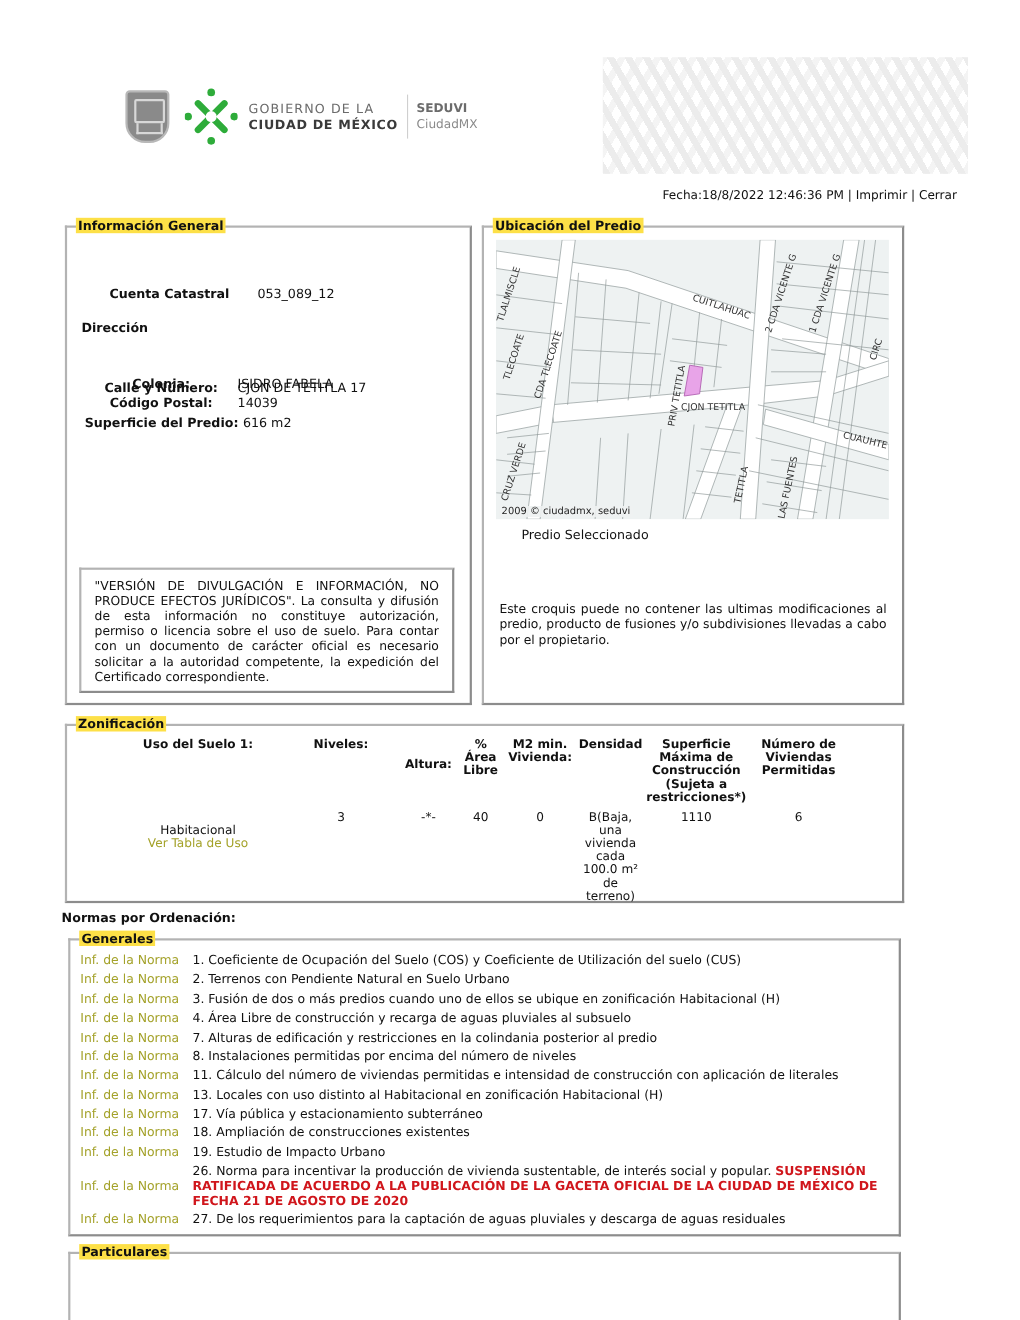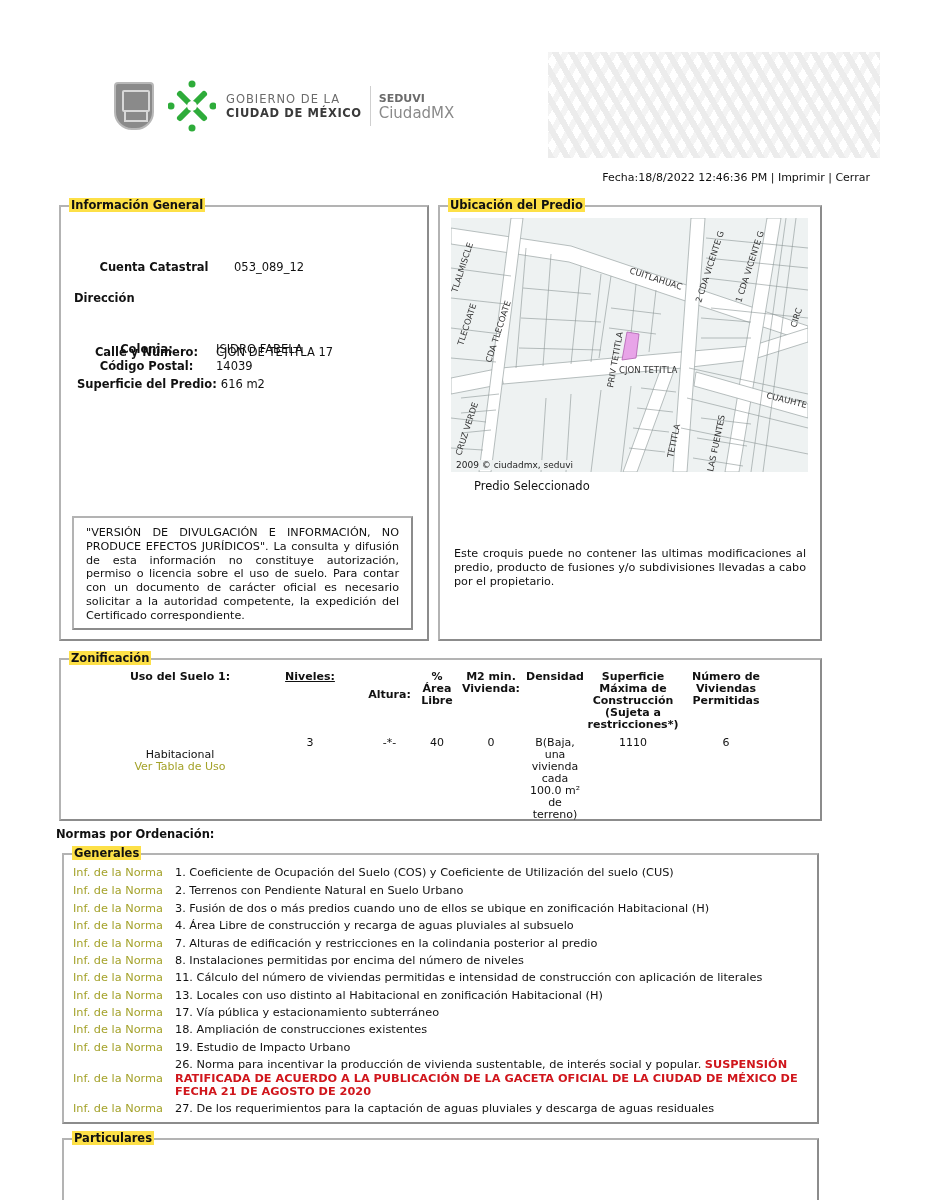--- a/index.html
+++ b/index.html
@@ -11,21 +11,21 @@
   .shield { width: 40px; height: 48px; border-radius: 4px 4px 18px 18px; background: #8a8a8a; border: 2px solid #b8b8b8; position: relative; }
   .shield::before { content: ""; position: absolute; left: 6px; top: 6px; width: 24px; height: 18px; border: 2px solid #d8d8d8; border-radius: 2px; }
   .shield::after { content: ""; position: absolute; left: 8px; top: 28px; width: 20px; height: 8px; border-bottom: 2px solid #d8d8d8; border-left: 2px solid #d8d8d8; border-right: 2px solid #d8d8d8; }
   .cdmx-emblem { width: 48px; height: 52px; margin-left: 14px; position: relative; }
   .gov-text { margin-left: 10px; line-height: 14px; }
   .gov-line1 { font-size: 11.5px; color: #6b6b6b; letter-spacing: 1px; }
   .gov-line2 { font-size: 11.5px; color: #3a3a3a; font-weight: bold; letter-spacing: 0.6px; }
   .divider-v { width: 1px; height: 40px; background: #cfcfcf; margin: 0 8px; }
   .seduvi-text { line-height: 14px; }
   .seduvi-1 { font-size: 11px; font-weight: bold; color: #6b6b6b; }
-  .seduvi-2 { font-size: 15px; color: #8a8a8a; }
+  .seduvi-2 { font-size: 11px; color: #8a8a8a; }
 
   .pattern { position: absolute; left: 548px; top: 52px; width: 332px; height: 106px;
     background-color: #ffffff;
     background-image:
       repeating-linear-gradient(60deg, #ececec 0 6px, transparent 6px 14px),
       repeating-linear-gradient(-60deg, rgba(236,236,236,0.6) 0 6px, transparent 6px 14px);
   }
 
   .topbar { position: absolute; right: 57px; top: 171px; font-size: 11px; color: #111; }
   .topbar a { color: #111; text-decoration: none; }
@@ -183,21 +183,21 @@
 </div>
 
 <div class="map-caption">Predio Seleccionado</div>
 <div class="map-note">Este croquis puede no contener las ultimas modificaciones al predio, producto de fusiones y/o subdivisiones llevadas a cabo por el propietario.</div>
 
 <div class="fs" style="left:59px; top:658px; width:763px; height:163px;">
   <div class="fs-legend">Zonificación</div>
 </div>
 
 <div class="zt h" style="left:120px; top:671px; width:120px;">Uso del Suelo 1:</div>
-<div class="zt h" style="left:280px; top:671px; width:60px;text-decoration:underline;">Niveles:</div>
+<div class="zt h" style="left:280px; top:671px; width:60px;">Niveles:</div>
 <div class="zt h" style="left:362px; top:689px; width:55px;">Altura:</div>
 <div class="zt h" style="left:419px; top:671px; width:36px;">% Área Libre</div>
 <div class="zt h" style="left:460px; top:671px; width:62px;">M2 min. Vivienda:</div>
 <div class="zt h" style="left:524px; top:671px; width:62px;">Densidad</div>
 <div class="zt h" style="left:586px; top:671px; width:94px;">Superficie Máxima de Construcción (Sujeta a restricciones*)</div>
 <div class="zt h" style="left:690px; top:671px; width:72px;">Número de Viviendas Permitidas</div>
 
 <div class="zt" style="left:120px; top:737px; width:120px;margin-top:12px;">
   <div>Habitacional</div>
   <a href="#" class="link" style="text-decoration:none;">Ver Tabla de Uso</a>

